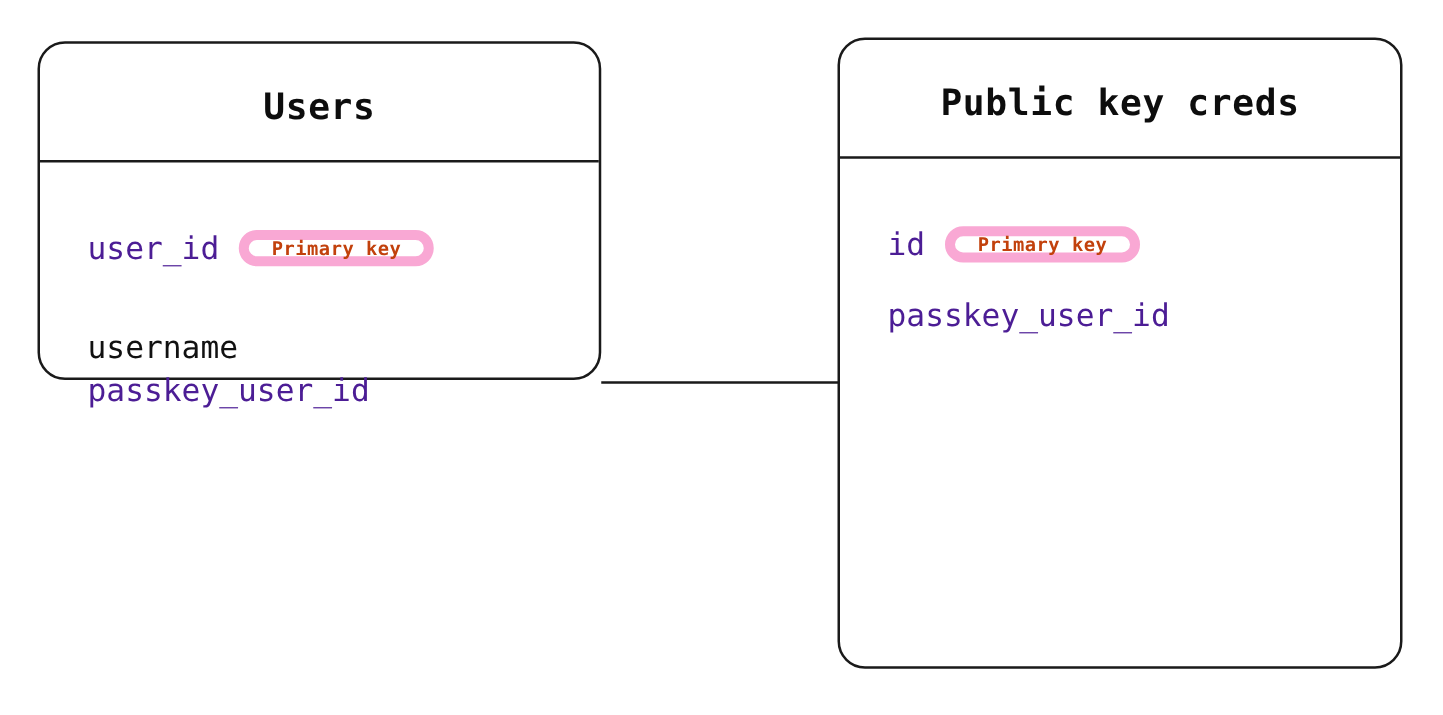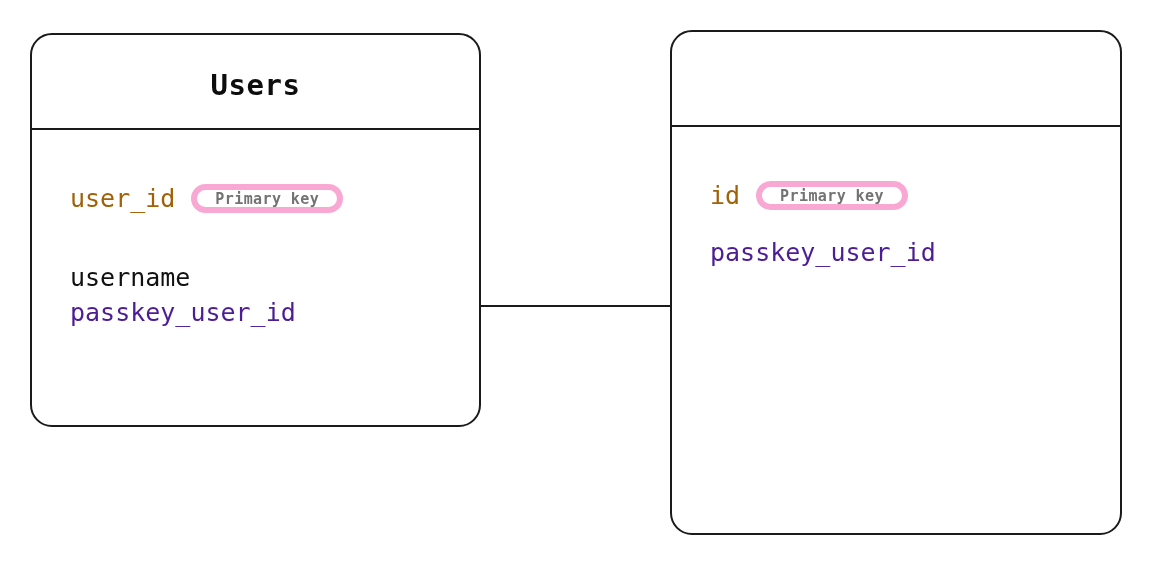--- a/index.html
+++ b/index.html
@@ -55,52 +55,52 @@
     padding-left: 38px;
     box-sizing: border-box;
   }
 
   .field-name {
     font-size: 25px;
     line-height: 1;
     white-space: nowrap;
     color: #111111;
   }
-  .field-name.pk   { color: #a16207; text-align: right; }
+  .field-name.pk   { color: #4c1d95; text-align: right; }
   .field-name.fk   { color: #4c1d95; text-align: right; }
   .field-name.plain{ color: #111111; margin-top: 44px; }
 
   .badge {
     margin-left: 16px;
     display: inline-flex;
     align-items: center;
     justify-content: center;
     height: 29px;
     padding: 0 18px;
     box-sizing: border-box;
-    border: 6px solid #f9a8d4;
+    border: 8px solid #f9a8d4;
     border-radius: 16px;
-    color: #737373;
+    color: #c2410c;
     font-size: 15px;
     font-weight: bold;
     letter-spacing: 0.4px;
     white-space: nowrap;
     background: #ffffff;
   }
 
   .relation-line {
     position: absolute;
     height: 0;
     border-top: 2.5px solid #1a1a1a;
   }
 
   
   #entity-users {
     left: 30px;  top: 33px;
-    width: 451px; height: 394px;
+    width: 451px; height: 271px;
   }
   #entity-users .entity-title { margin-top: 36px; }
   #entity-users .entity-divider { top: 93px; }
   #entity-users .fields { top: 135px; }
 
   #entity-credentials {
     left: 670px; top: 30px;
     width: 452px; height: 505px;
   }
   #entity-credentials .entity-title { margin-top: 36px; }
@@ -133,20 +133,21 @@
       </div>
 
       <div class="field-row">
         <span class="field-name fk">passkey_user_id</span>
       </div>
 
     </div>
   </div>
 
   <div class="entity" id="entity-credentials">
+    <div class="entity-title">Public key creds</div>
     <div class="entity-divider"></div>
     <div class="fields">
 
       <div class="field-row">
         <span class="field-name pk">id</span>
         <span class="badge">Primary key</span>
       </div>
 
 
       <div class="field-row">

